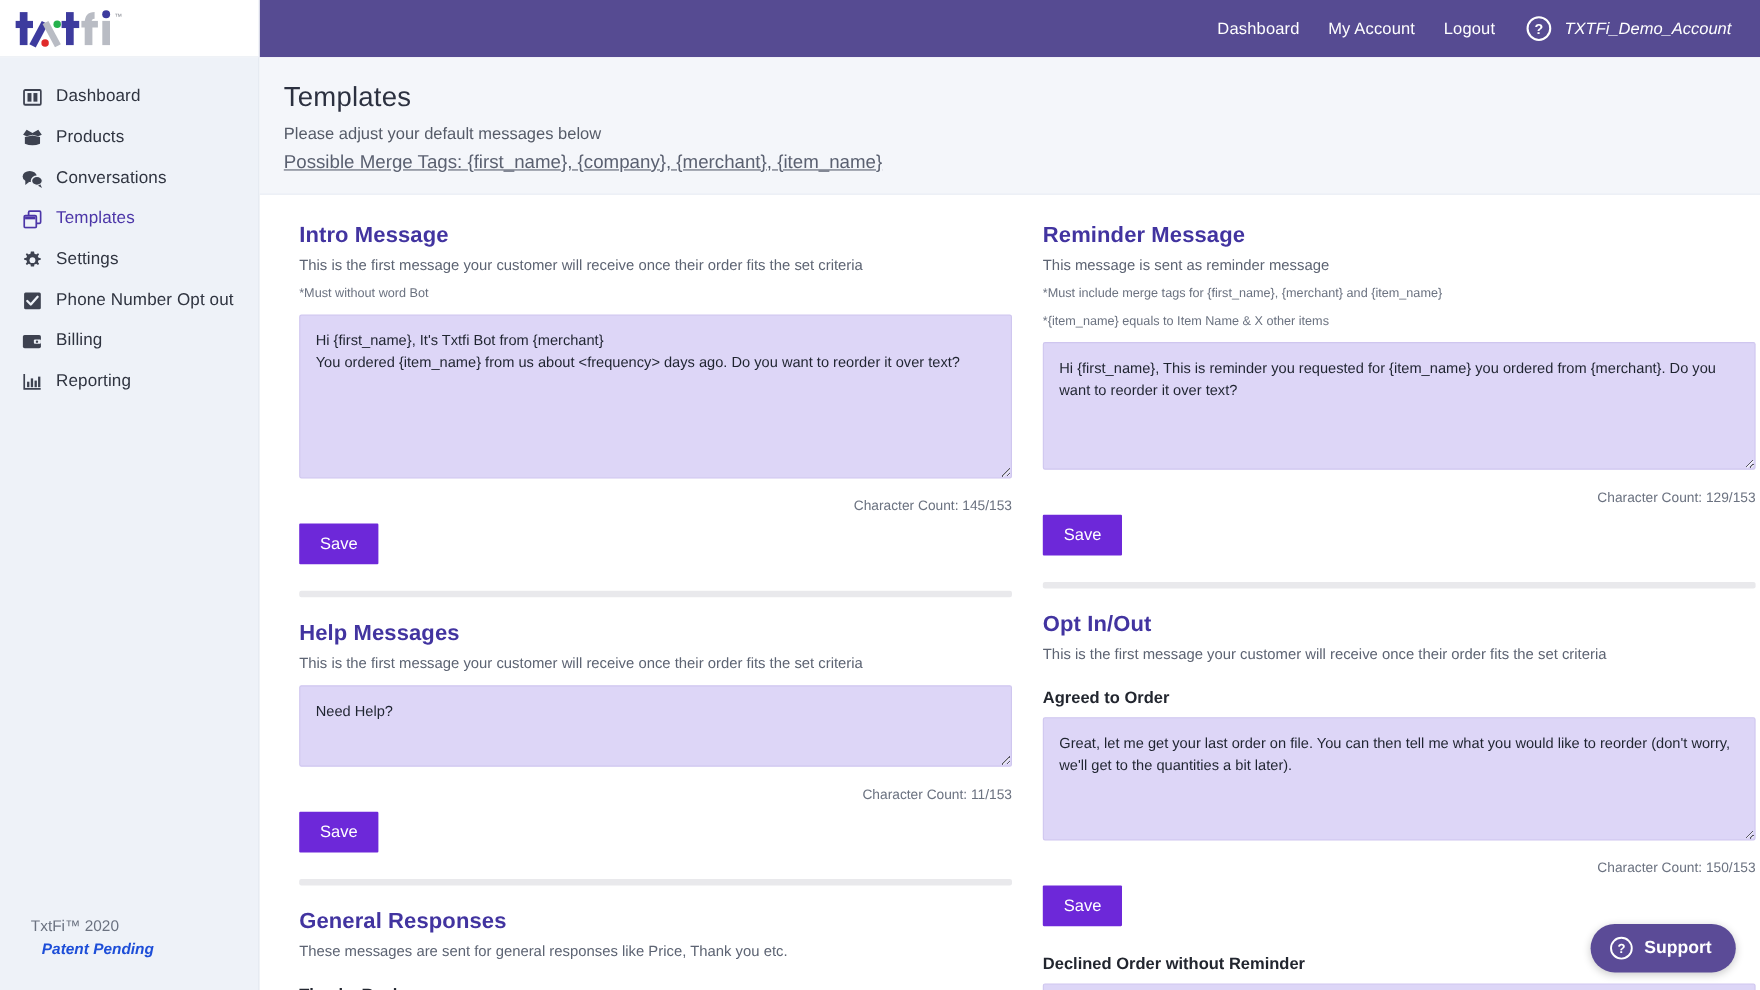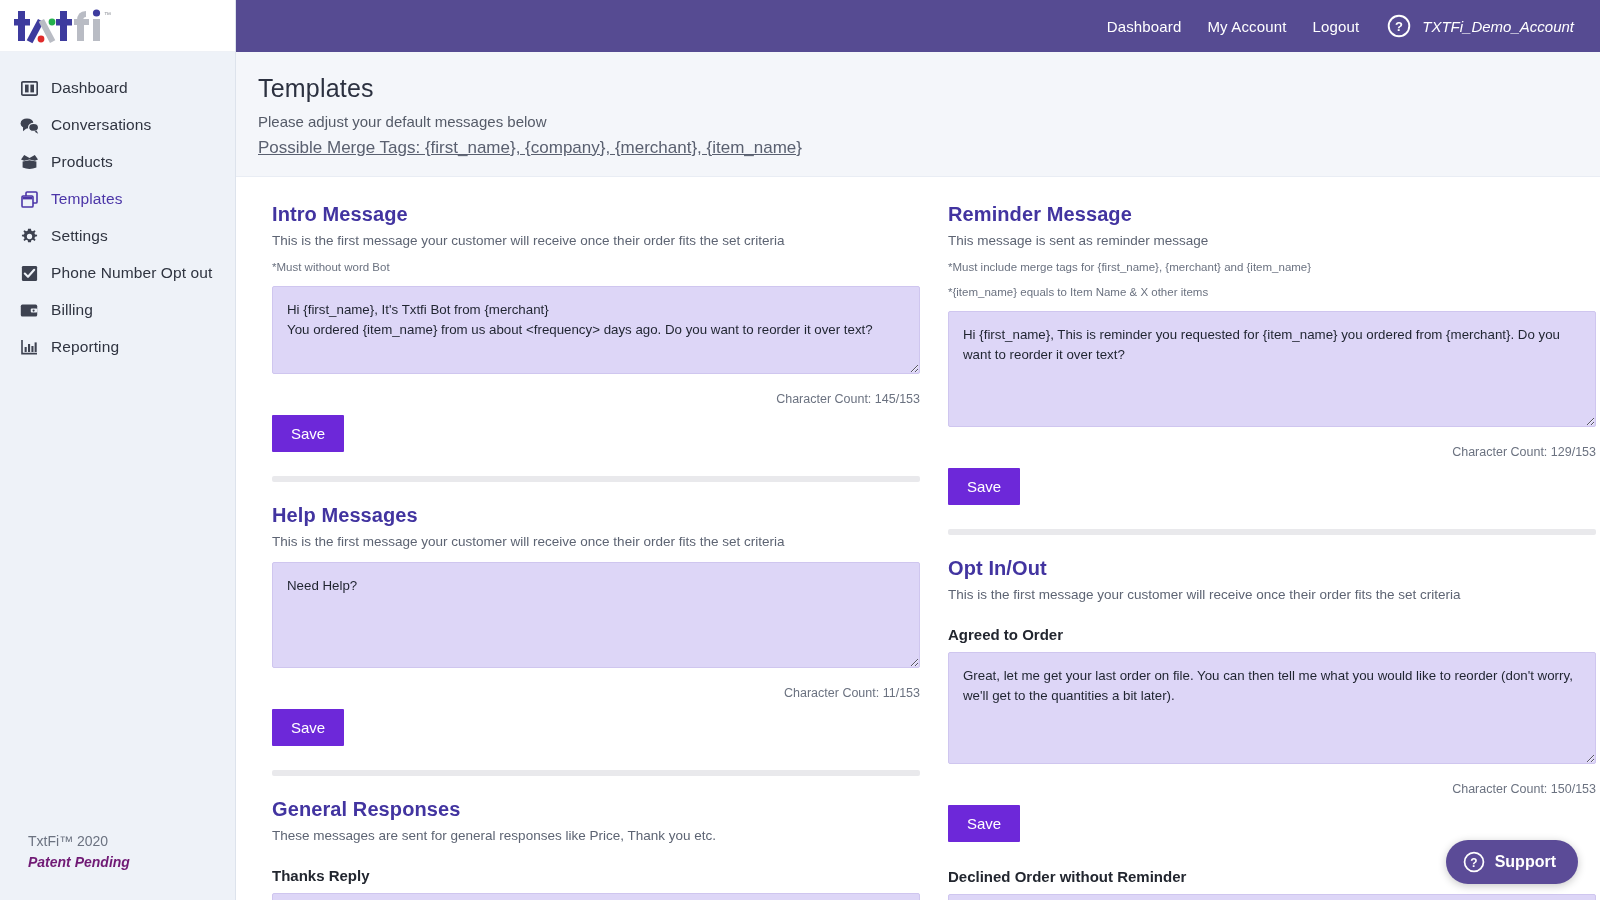--- a/index.html
+++ b/index.html
@@ -42,21 +42,21 @@
   .nav-item .lbl {
     font-size: 15.5px; color: #2f3440; letter-spacing: .1px;
   }
   .nav-item.active .lbl { color: #4c36a8; }
   .nav-item.active .ico { color: #4c36a8; }
 
   .sidebar-footer {
     position: absolute; left: 28px; bottom: 28px;
     font-size: 14px; color: #6b7280; line-height: 1.45;
   }
-  .sidebar-footer .pp { font-style: italic; font-weight: bold; color: #701a75; }
+  .sidebar-footer .pp { font-style: italic; font-weight: bold; color: #1d4ed8; margin-left: 10px; }
 
   
   .main { flex: 1; height: 900px; position: relative; background: #ffffff; overflow: hidden; }
   .topbar {
     height: 52px; background: #564b92;
     display: flex; align-items: center; justify-content: flex-end;
     padding-right: 26px;
   }
   .topbar a {
     color: #ffffff; font-size: 15px; text-decoration: none;
@@ -175,38 +175,38 @@
               <rect x="0.8" y="1.8" width="15.4" height="13.4" rx="1.2" fill="none" stroke="currentColor" stroke-width="1.7"></rect>
               <rect x="4" y="4.6" width="3.6" height="7.8" fill="currentColor"></rect>
               <rect x="9.4" y="4.6" width="3.6" height="7.8" fill="currentColor"></rect>
             </svg>
         </span>
         <span class="lbl">Dashboard</span>
       </div>
 
       <div class="nav-item">
         <span class="ico">
+          <svg width="19" height="16" viewBox="0 0 19 16">
+              <path d="M1 5.4 L4.2 1 L9.5 4 L14.8 1 L18 5.4 L14.8 6.8 L9.5 5.4 L4.2 6.8 Z" fill="currentColor"></path>
+              <path d="M2.6 7.6 L9.5 6.2 L16.4 7.6 L16.4 13.6 Q9.5 16.4 2.6 13.6 Z" fill="currentColor"></path>
+            </svg>
+        </span>
+        <span class="lbl">Products</span>
+      </div>
+
+      <div class="nav-item">
+        <span class="ico">
           <svg width="19" height="17" viewBox="0 0 19 17">
               <ellipse cx="7" cy="6.4" rx="6.4" ry="5" fill="currentColor"></ellipse>
               <path d="M3 10 l0 4.2 l4-3.2z" fill="currentColor"></path>
               <ellipse cx="13.6" cy="10.4" rx="5" ry="4.1" fill="currentColor" stroke="#eef2f8" stroke-width="1.3"></ellipse>
               <path d="M16.6 13.6 l1.6 3.2 l-3.6-2z" fill="currentColor"></path>
             </svg>
         </span>
         <span class="lbl">Conversations</span>
-      </div>
-
-      <div class="nav-item">
-        <span class="ico">
-          <svg width="19" height="16" viewBox="0 0 19 16">
-              <path d="M1 5.4 L4.2 1 L9.5 4 L14.8 1 L18 5.4 L14.8 6.8 L9.5 5.4 L4.2 6.8 Z" fill="currentColor"></path>
-              <path d="M2.6 7.6 L9.5 6.2 L16.4 7.6 L16.4 13.6 Q9.5 16.4 2.6 13.6 Z" fill="currentColor"></path>
-            </svg>
-        </span>
-        <span class="lbl">Products</span>
       </div>
 
       <div class="nav-item active">
         <span class="ico">
           <svg width="17" height="17" viewBox="0 0 17 17">
               <rect x="5" y="1" width="11" height="11" rx="1.1" fill="none" stroke="currentColor" stroke-width="1.6"></rect>
               <rect x="1" y="5" width="11" height="11" rx="1.1" fill="#eef2f8" stroke="currentColor" stroke-width="1.6"></rect>
               <rect x="1.8" y="5.8" width="9.4" height="2.6" fill="currentColor"></rect>
             </svg>
         </span>
@@ -290,34 +290,34 @@
 
     <div class="content">
 
       <div class="col left">
 
         <div>
           <h2 class="sec-title">Intro Message</h2>
           <div class="sec-desc">This is the first message your customer will receive once their order fits the set criteria</div>
           <div class="sec-note">*Must without word Bot</div>
           <div class="ta-wrap">
-            <textarea class="ta" rows="6" style="height: 88px;">Hi {first_name}, It's Txtfi Bot from {merchant}
+            <textarea class="ta" rows="6" style="height: 149px;">Hi {first_name}, It's Txtfi Bot from {merchant}
 You ordered {item_name} from us about &lt;frequency&gt; days ago. Do you want to reorder it over text?</textarea>
           </div>
           <div class="charcount">Character Count: 145/153</div>
           <button class="btn-save">Save</button>
         </div>
 
         <div class="divider"></div>
 
         <div>
           <h2 class="sec-title">Help Messages</h2>
           <div class="sec-desc">This is the first message your customer will receive once their order fits the set criteria</div>
           <div class="ta-wrap">
-            <textarea class="ta" rows="6" style="height: 106px;">Need Help?</textarea>
+            <textarea class="ta" rows="6" style="height: 74px;">Need Help?</textarea>
           </div>
           <div class="charcount">Character Count: 11/153</div>
           <button class="btn-save">Save</button>
         </div>
 
         <div class="divider"></div>
 
         <div>
           <h2 class="sec-title">General Responses</h2>
           <div class="sec-desc">These messages are sent for general responses like Price, Thank you etc.</div>

